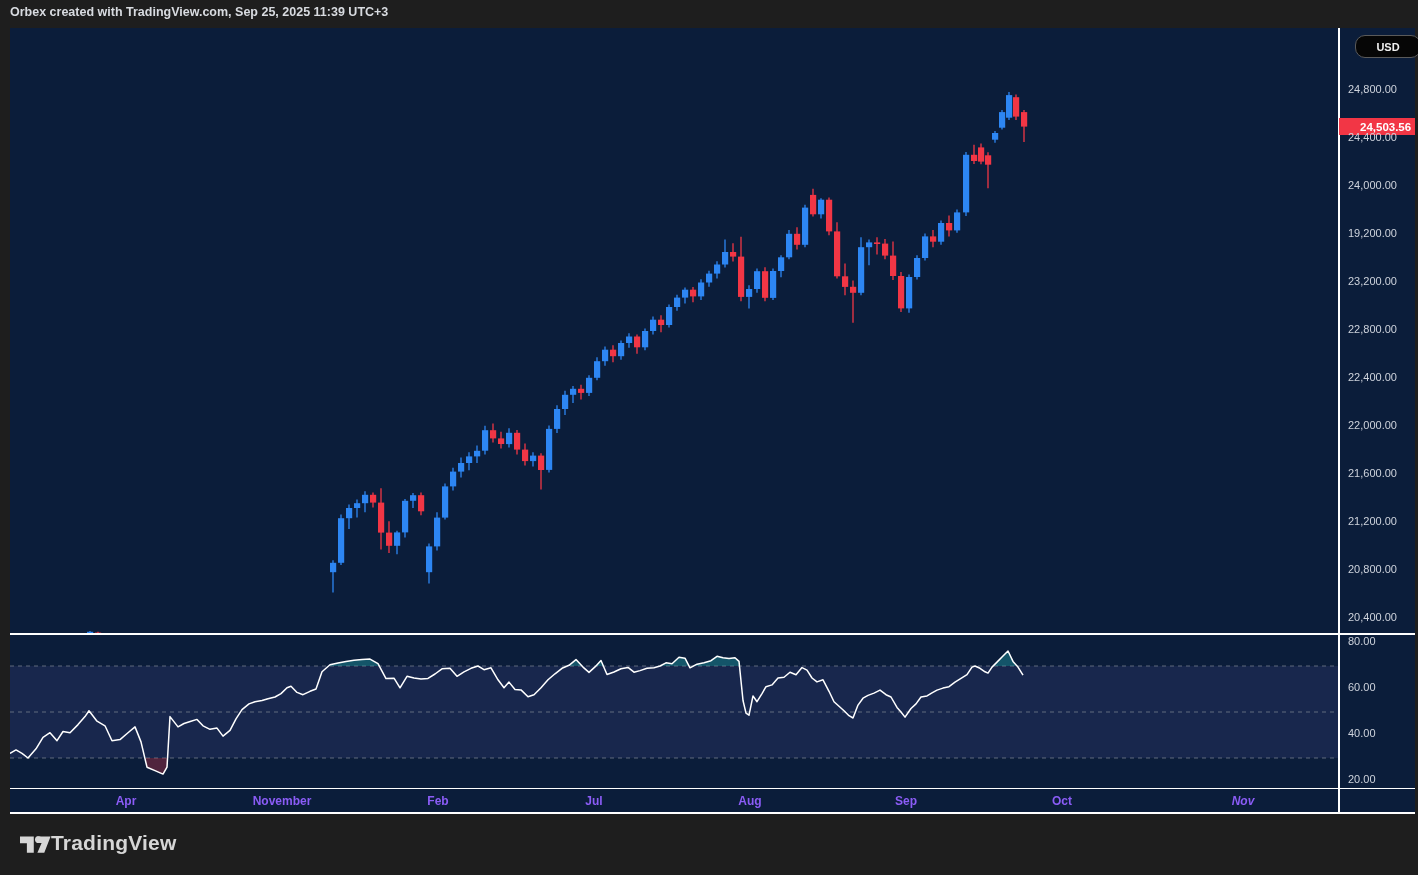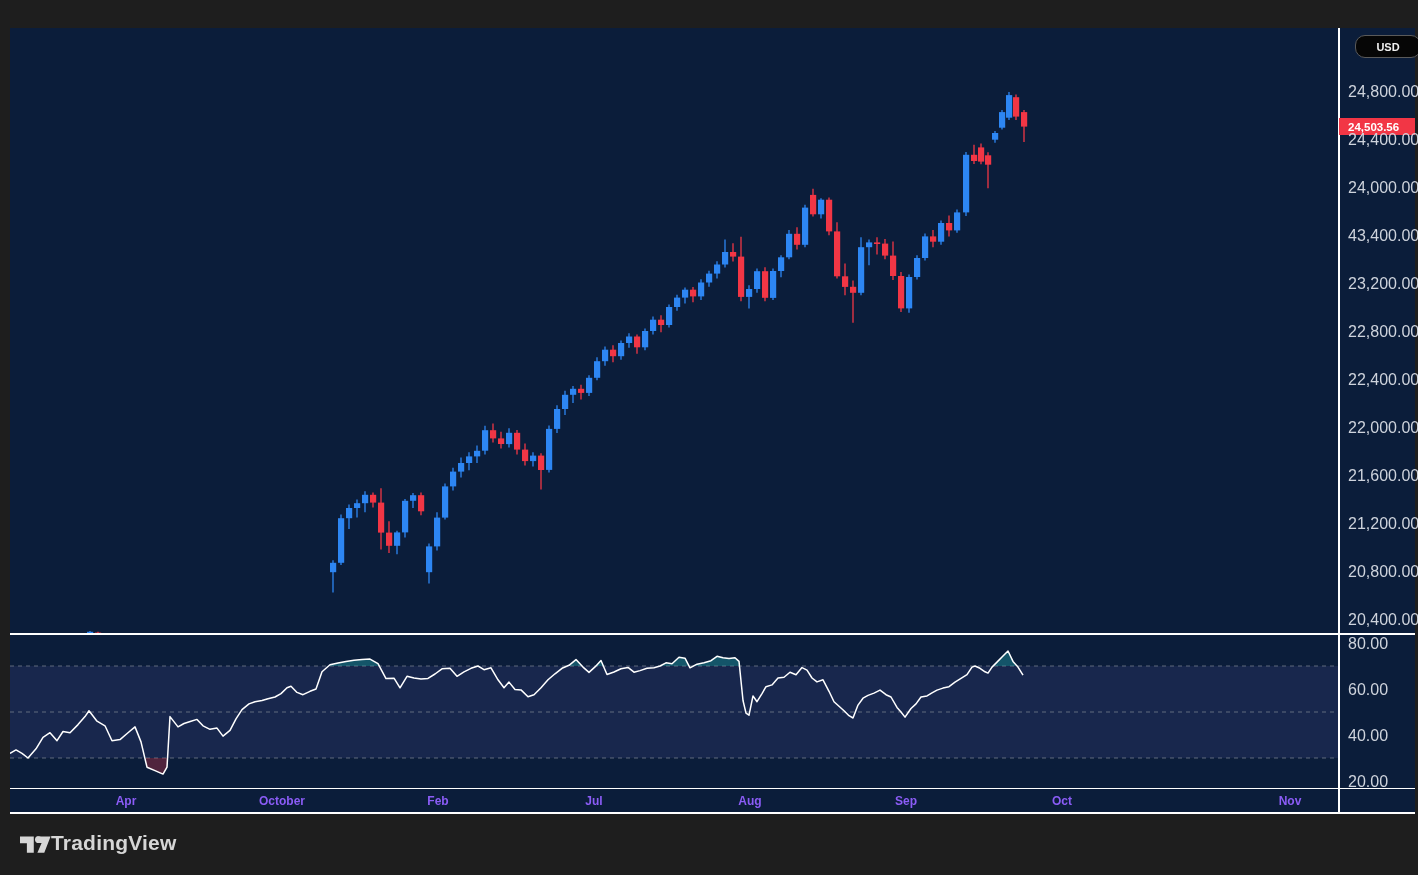--- a/index.html
+++ b/index.html
@@ -8,35 +8,36 @@
   .credit{position:absolute;left:10px;top:5px;font-size:12.5px;font-weight:bold;color:#d8dbe0;white-space:nowrap;}
   .chart-area{position:absolute;left:10px;top:28px;width:1405px;height:786px;background:#0b1d3a;}
   .chart-area svg{position:absolute;display:block;}
   #price-svg{left:0;top:0;}
   #rsi-svg{left:0;top:607px;}
   .hline{position:absolute;left:0;width:1405px;background:#ffffff;}
   #sep1{top:605px;height:2px;}
   #sep2{top:760px;height:1px;}
   #sep3{top:784px;height:2px;}
   .vline{position:absolute;left:1328px;top:0;width:2px;height:786px;background:#ffffff;}
-  .pa-label,.rsi-label{position:absolute;left:1338px;font-size:16px;color:#ced3dc;white-space:nowrap;}
+  .pa-label,.rsi-label{position:absolute;left:1338px;font-size:11px;color:#ced3dc;white-space:nowrap;}
   .month{position:absolute;top:766px;transform:translateX(-50%);font-size:12px;font-weight:bold;color:#8b5cf6;}
   .usd-btn{position:absolute;left:1345px;top:7px;width:66px;height:23px;background:#060606;
            border:1px solid #5a5a5a;border-radius:10px;color:#f0f0f0;font-size:11px;font-weight:bold;
            display:flex;align-items:center;justify-content:center;box-sizing:border-box;cursor:pointer;}
   .price-badge{position:absolute;left:1329px;width:76px;height:17px;color:#fff;font-size:11.5px;font-weight:bold;
-           display:flex;align-items:center;padding-left:9px;box-sizing:border-box;}
+           display:flex;align-items:center;padding-left:21px;box-sizing:border-box;}
   .footer{position:absolute;left:20px;top:830px;display:flex;align-items:center;color:#d6d6d6;}
   .footer-text{font-size:21px;font-weight:bold;letter-spacing:.2px;}
 </style>
 </head>
 <body>
 
 <div class="screen">
 
+  <div class="credit">Orbex created with TradingView.com, Sep 25, 2025 11:39 UTC+3</div>
 
   <div class="chart-area">
 
     <svg id="price-svg" width="1328" height="606" viewBox="0 0 1328 606">
         <g>
           <line x1="80" x2="80" y1="603.0" y2="613.8" stroke="#2d86f3" stroke-width="1.3"></line>
           <rect x="77.0" y="603.8" width="6.2" height="5.2" fill="#2d86f3"></rect>
         </g>
         <g>
           <line x1="88" x2="88" y1="603.8" y2="610.2" stroke="#f23645" stroke-width="1.3"></line>
@@ -414,36 +415,36 @@
         <polyline points="0.0,118.4 6.0,114.9 12.0,118.4 18.0,123.0 26.0,113.8 33.0,102.3 40.0,97.7 47.0,105.7 53.0,96.5 60.0,97.7 68.0,89.6 75.0,81.6 79.0,75.8 87.0,86.2 95.0,90.8 102.0,105.7 110.0,104.6 118.0,97.7 125.0,91.9 131.0,106.9 137.0,132.2 145.0,135.6 153.0,139.1 157.0,132.2 160.0,81.6 168.0,91.9 174.0,88.5 181.0,86.2 187.0,84.4 193.0,90.8 200.0,94.3 207.0,93.1 213.0,101.1 220.0,95.4 226.0,83.9 232.0,74.7 239.0,68.9 245.0,66.7 252.0,65.5 258.0,63.7 265.0,62.0 271.0,58.6 277.0,52.8 281.0,51.2 287.0,57.4 293.0,59.7 300.0,56.3 306.0,54.0 312.0,36.8 320.0,29.8 328.0,28.0 336.0,26.4 344.0,25.3 352.0,24.6 360.0,24.1 368.0,28.7 376.0,43.6 384.0,43.2 390.0,52.8 397.0,41.3 404.0,43.0 411.0,44.1 418.0,43.4 425.0,39.0 432.0,33.8 440.0,33.3 447.0,41.3 454.0,36.8 461.0,33.3 468.0,31.0 474.0,34.7 481.0,32.8 488.0,44.8 494.0,52.8 499.0,47.1 505.0,54.5 511.0,54.9 518.0,61.8 524.0,59.7 531.0,52.8 538.0,44.8 545.0,38.8 552.0,33.3 559.0,30.3 566.0,24.6 573.0,32.1 579.0,37.4 585.0,31.9 591.0,25.5 597.0,39.5 604.0,37.0 611.0,33.8 618.0,32.4 624.0,37.2 630.0,35.6 637.0,33.3 644.0,32.8 650.0,31.0 656.0,27.8 662.0,28.7 669.0,22.3 675.0,23.2 680.0,32.8 687.0,29.2 694.0,27.8 701.0,25.7 707.0,21.3 713.0,22.7 719.0,23.6 725.0,22.7 729.0,26.4 733.0,65.5 736.0,78.1 739.0,80.2 743.0,60.9 747.0,66.7 752.0,58.6 756.0,51.7 762.0,49.9 768.0,43.0 774.0,42.3 780.0,37.2 786.0,39.7 792.0,32.6 797.0,35.1 802.0,43.0 807.0,46.9 813.0,44.8 819.0,56.3 824.0,66.7 829.0,71.3 834.0,75.8 839.0,80.7 843.0,83.0 848.0,70.1 853.0,63.2 858.0,60.4 864.0,58.1 870.0,55.1 876.0,59.7 881.0,62.0 887.0,72.4 891.0,77.0 895.0,82.1 901.0,73.5 906.0,68.9 911.0,62.0 917.0,60.9 922.0,57.9 927.0,55.1 933.0,53.1 939.0,51.7 945.0,47.1 951.0,43.4 957.0,39.7 962.0,32.1 965.0,31.0 970.0,33.3 975.0,36.8 978.0,38.1 982.0,32.1 987.0,27.1 992.0,22.0 998.0,16.0 1003.0,26.4 1008.0,32.1 1013.0,40.2" fill="none" stroke="#ffffff" stroke-width="1.5" stroke-linejoin="round"></polyline>
       </svg>
 
     <div class="hline" id="sep1"></div>
     <div class="hline" id="sep2"></div>
     <div class="hline" id="sep3"></div>
     <div class="vline"></div>
 
     <div id="time-axis">
         <div class="month" style="left: 116px;">Apr</div>
-        <div class="month" style="left: 272px;">October</div>
+        <div class="month" style="left: 272px;">November</div>
         <div class="month" style="left: 428px;">Feb</div>
         <div class="month" style="left: 584px;">Jul</div>
         <div class="month" style="left: 740px; text-align: center;">Aug</div>
         <div class="month" style="left: 896px;">Sep</div>
         <div class="month" style="left: 1052px;">Oct</div>
-        <div class="month" style="left: 1280px;">Nov</div>
+        <div class="month" style="left: 1233px; font-style: italic;">Nov</div>
       </div>
 
     <div id="price-axis">
       <div class="usd-btn">USD</div>
       <div class="price-badge" id="price-badge" style="top: 90px; background: rgb(242, 54, 69);">24,503.56</div>
     <div class="pa-label" style="top: 55px;">24,800.00</div>
         <div class="pa-label" style="top: 103px;">24,400.00</div>
         <div class="pa-label" style="top: 151px;">24,000.00</div>
-        <div class="pa-label" style="top: 199px;">43,400.00</div>
+        <div class="pa-label" style="top: 199px;">19,200.00</div>
         <div class="pa-label" style="top: 247px;">23,200.00</div>
         <div class="pa-label" style="top: 295px;">22,800.00</div>
         <div class="pa-label" style="top: 343px;">22,400.00</div>
         <div class="pa-label" style="top: 391px;">22,000.00</div>
         <div class="pa-label" style="top: 439px;">21,600.00</div>
         <div class="pa-label" style="top: 487px;">21,200.00</div>
         <div class="pa-label" style="top: 535px;">20,800.00</div>
         <div class="pa-label" style="top: 583px;">20,400.00</div>
         <div class="rsi-label" style="top: 607px;">80.00</div>
         <div class="rsi-label" style="top: 653px;">60.00</div>

